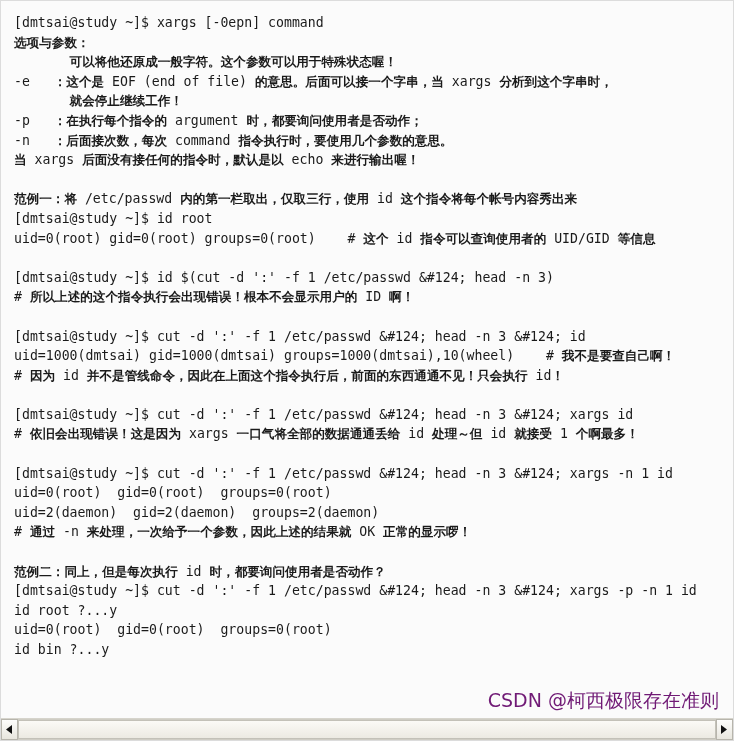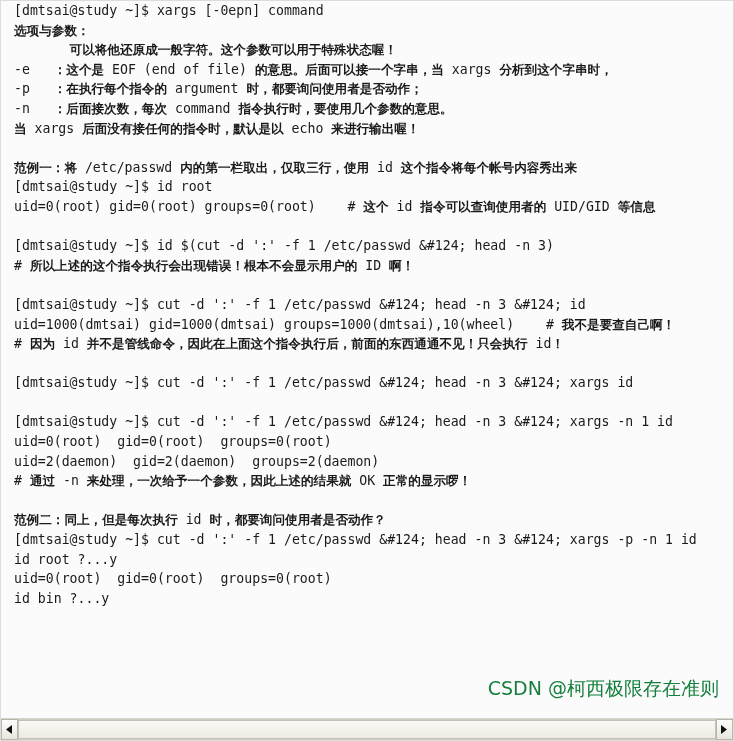--- a/index.html
+++ b/index.html
@@ -23,21 +23,21 @@
     border: 1px solid #dcdcdc;
     overflow: hidden;
   }
 
   #code-body {
     position: absolute;
     left: 0;
     top: 0;
     right: 0;
     bottom: 22px;
-    padding: 0 0 0 13px;
+    padding: 12px 0 0 13px;
     box-sizing: border-box;
     overflow: hidden;
   }
 
   .code-line {
     font-family: "DejaVu Sans Mono", "Liberation Mono", monospace;
     font-size: 13.2px;
     line-height: 19.6px;
     height: 19.6px;
     color: #1a1a1a;
@@ -53,24 +53,24 @@
   .cjk {
     font-family: "DejaVu Serif", "Liberation Serif", serif;
     font-size: 12.6px;
     font-weight: 700;
   }
 
   
   #watermark {
     position: absolute;
     right: 14px;
-    bottom: 38px;
+    bottom: 26px;
     font-family: "DejaVu Sans", "Liberation Sans", sans-serif;
     font-size: 19px;
-    color: #15803d;
+    color: #701a75;
     white-space: nowrap;
     pointer-events: none;
     user-select: none;
   }
 
   
   #hscrollbar {
     position: absolute;
     left: 0;
     right: 0;
@@ -114,36 +114,38 @@
 </head>
 <body>
 
 <div id="code-panel">
 
   <div id="code-body">
       <div class="code-line"><span>[dmtsai@study ~]$ xargs [-0epn] command</span></div>
       <div class="code-line"><span class="cjk">选项与参数：</span></div>
       <div class="code-line"><span>       </span><span class="cjk">可以将他还原成一般字符。这个参数可以用于特殊状态喔！</span></div>
       <div class="code-line"><span>-e   </span><span class="cjk">：这个是</span><span> EOF (end of file) </span><span class="cjk">的意思。后面可以接一个字串，当</span><span> xargs </span><span class="cjk">分析到这个字串时，</span></div>
+      <div class="code-line"><span>       </span><span class="cjk">就会停止继续工作！</span></div>
       <div class="code-line"><span>-p   </span><span class="cjk">：在执行每个指令的</span><span> argument </span><span class="cjk">时，都要询问使用者是否动作；</span></div>
       <div class="code-line"><span>-n   </span><span class="cjk">：后面接次数，每次</span><span> command </span><span class="cjk">指令执行时，要使用几个参数的意思。</span></div>
       <div class="code-line"><span class="cjk">当</span><span> xargs </span><span class="cjk">后面没有接任何的指令时，默认是以</span><span> echo </span><span class="cjk">来进行输出喔！</span></div>
       <div class="code-line blank">&nbsp;</div>
       <div class="code-line"><span class="cjk">范例一：将</span><span> /etc/passwd </span><span class="cjk">内的第一栏取出，仅取三行，使用</span><span> id </span><span class="cjk">这个指令将每个帐号内容秀出来</span></div>
       <div class="code-line"><span>[dmtsai@study ~]$ id root</span></div>
       <div class="code-line"><span>uid=0(root) gid=0(root) groups=0(root)    # </span><span class="cjk">这个</span><span> id </span><span class="cjk">指令可以查询使用者的</span><span> UID/GID </span><span class="cjk">等信息</span></div>
       <div class="code-line blank">&nbsp;</div>
       <div class="code-line"><span>[dmtsai@study ~]$ id $(cut -d ':' -f 1 /etc/passwd &amp;#124; head -n 3)</span></div>
       <div class="code-line"><span># </span><span class="cjk">所以上述的这个指令执行会出现错误！根本不会显示用户的</span><span> ID </span><span class="cjk">啊！</span></div>
       <div class="code-line blank">&nbsp;</div>
       <div class="code-line"><span>[dmtsai@study ~]$ cut -d ':' -f 1 /etc/passwd &amp;#124; head -n 3 &amp;#124; id</span></div>
       <div class="code-line"><span>uid=1000(dmtsai) gid=1000(dmtsai) groups=1000(dmtsai),10(wheel)    # </span><span class="cjk">我不是要查自己啊！</span></div>
       <div class="code-line"><span># </span><span class="cjk">因为</span><span> id </span><span class="cjk">并不是管线命令，因此在上面这个指令执行后，前面的东西通通不见！只会执行</span><span> id</span><span class="cjk">！</span></div>
       <div class="code-line blank">&nbsp;</div>
       <div class="code-line"><span>[dmtsai@study ~]$ cut -d ':' -f 1 /etc/passwd &amp;#124; head -n 3 &amp;#124; xargs id</span></div>
+      <div class="code-line"><span># </span><span class="cjk">依旧会出现错误！这是因为</span><span> xargs </span><span class="cjk">一口气将全部的数据通通丢给</span><span> id </span><span class="cjk">处理～但</span><span> id </span><span class="cjk">就接受</span><span> 1 </span><span class="cjk">个啊最多！</span></div>
       <div class="code-line blank">&nbsp;</div>
       <div class="code-line"><span>[dmtsai@study ~]$ cut -d ':' -f 1 /etc/passwd &amp;#124; head -n 3 &amp;#124; xargs -n 1 id</span></div>
       <div class="code-line"><span>uid=0(root)  gid=0(root)  groups=0(root)</span></div>
       <div class="code-line"><span>uid=2(daemon)  gid=2(daemon)  groups=2(daemon)</span></div>
       <div class="code-line"><span># </span><span class="cjk">通过</span><span> -n </span><span class="cjk">来处理，一次给予一个参数，因此上述的结果就</span><span> OK </span><span class="cjk">正常的显示啰！</span></div>
       <div class="code-line blank">&nbsp;</div>
       <div class="code-line"><span class="cjk">范例二：同上，但是每次执行</span><span> id </span><span class="cjk">时，都要询问使用者是否动作？</span></div>
       <div class="code-line"><span>[dmtsai@study ~]$ cut -d ':' -f 1 /etc/passwd &amp;#124; head -n 3 &amp;#124; xargs -p -n 1 id</span></div>
       <div class="code-line"><span>id root ?...y</span></div>
       <div class="code-line"><span>uid=0(root)  gid=0(root)  groups=0(root)</span></div>

